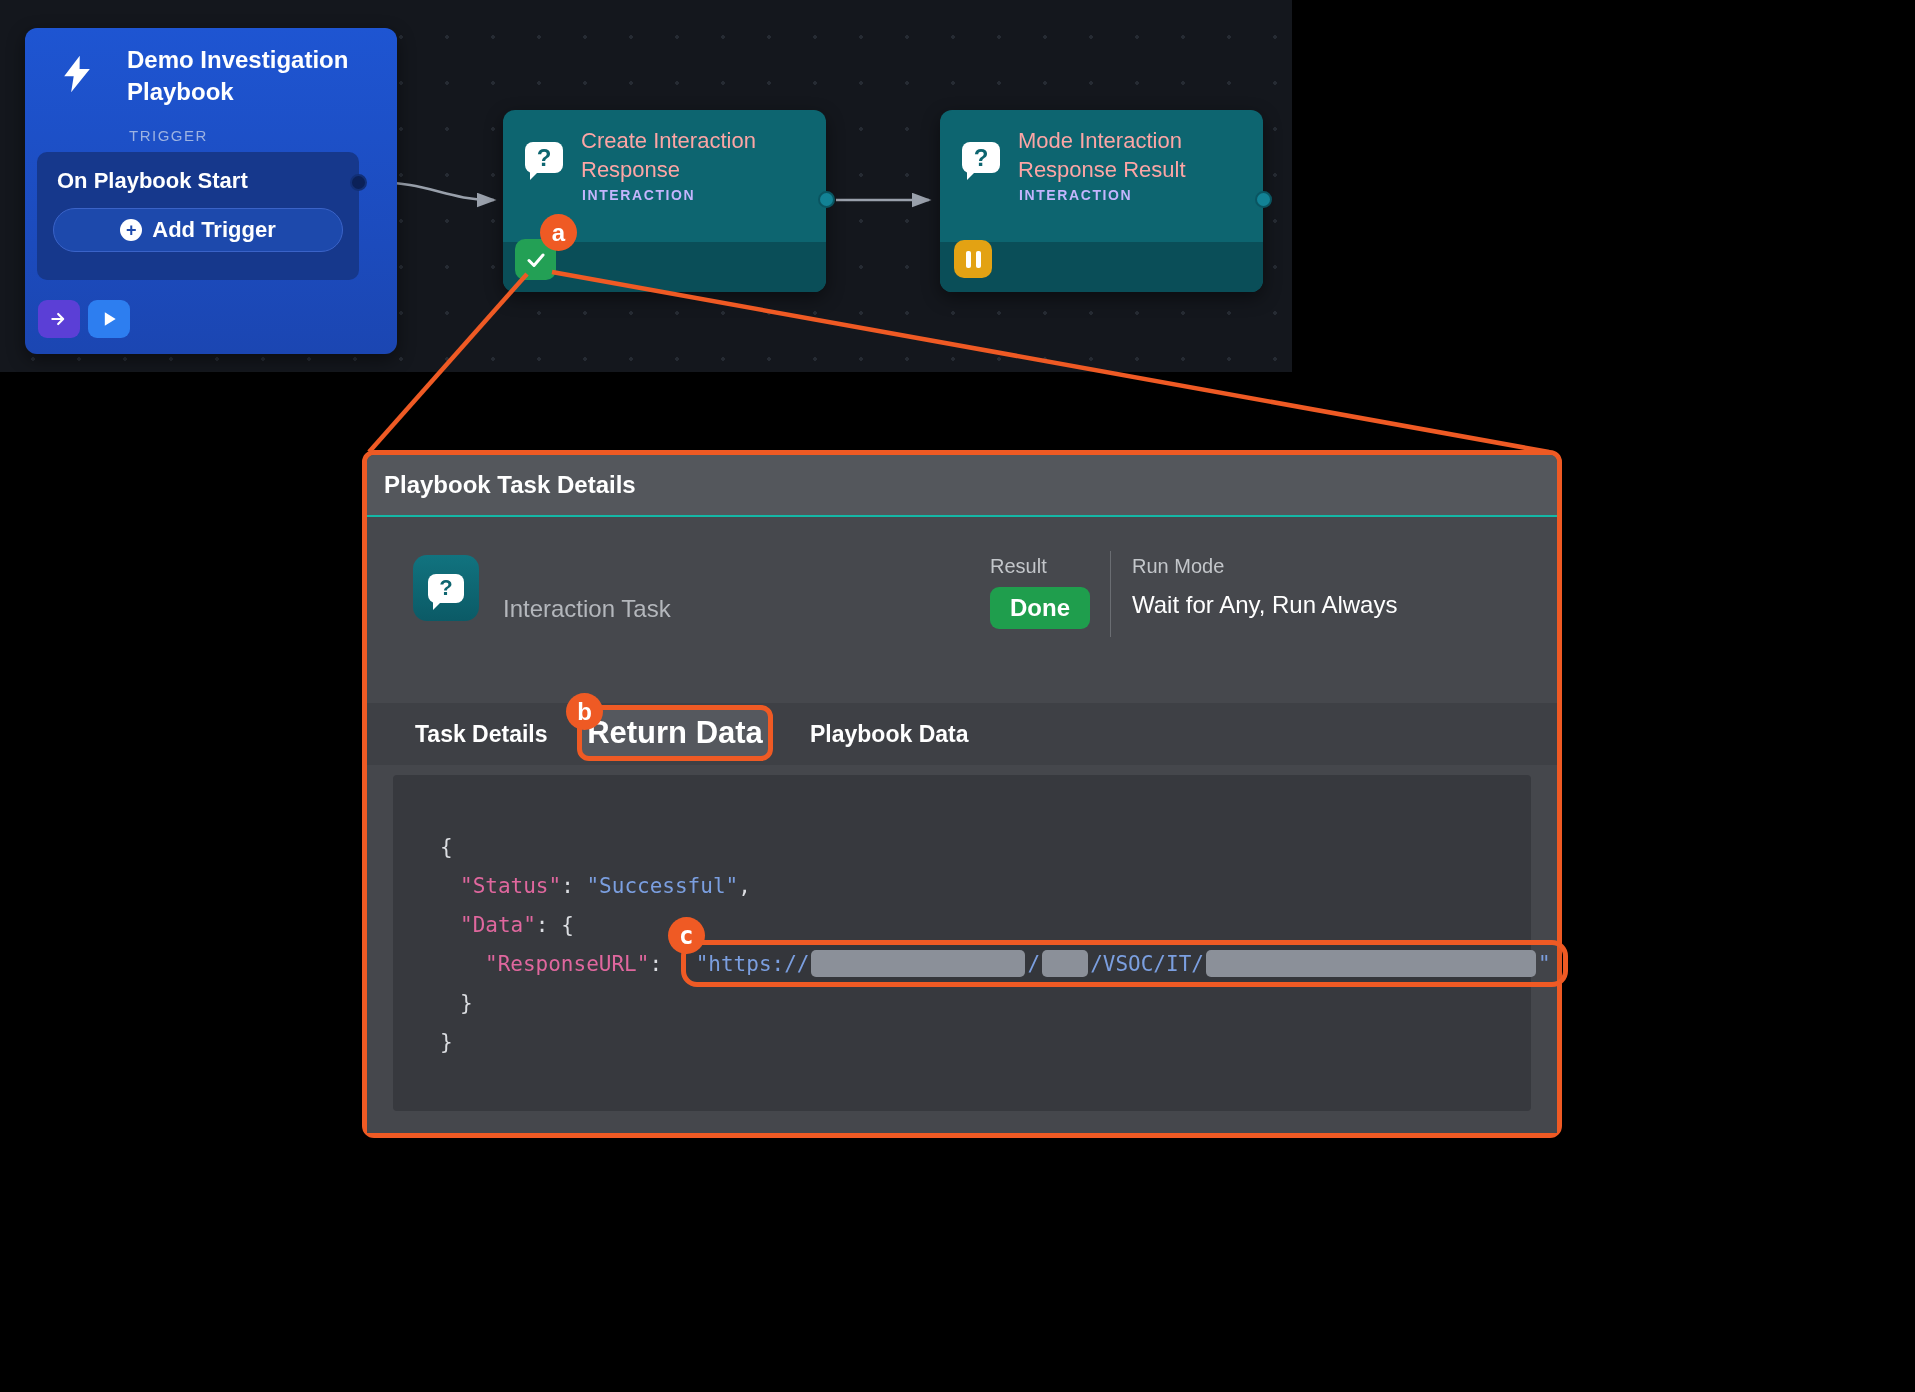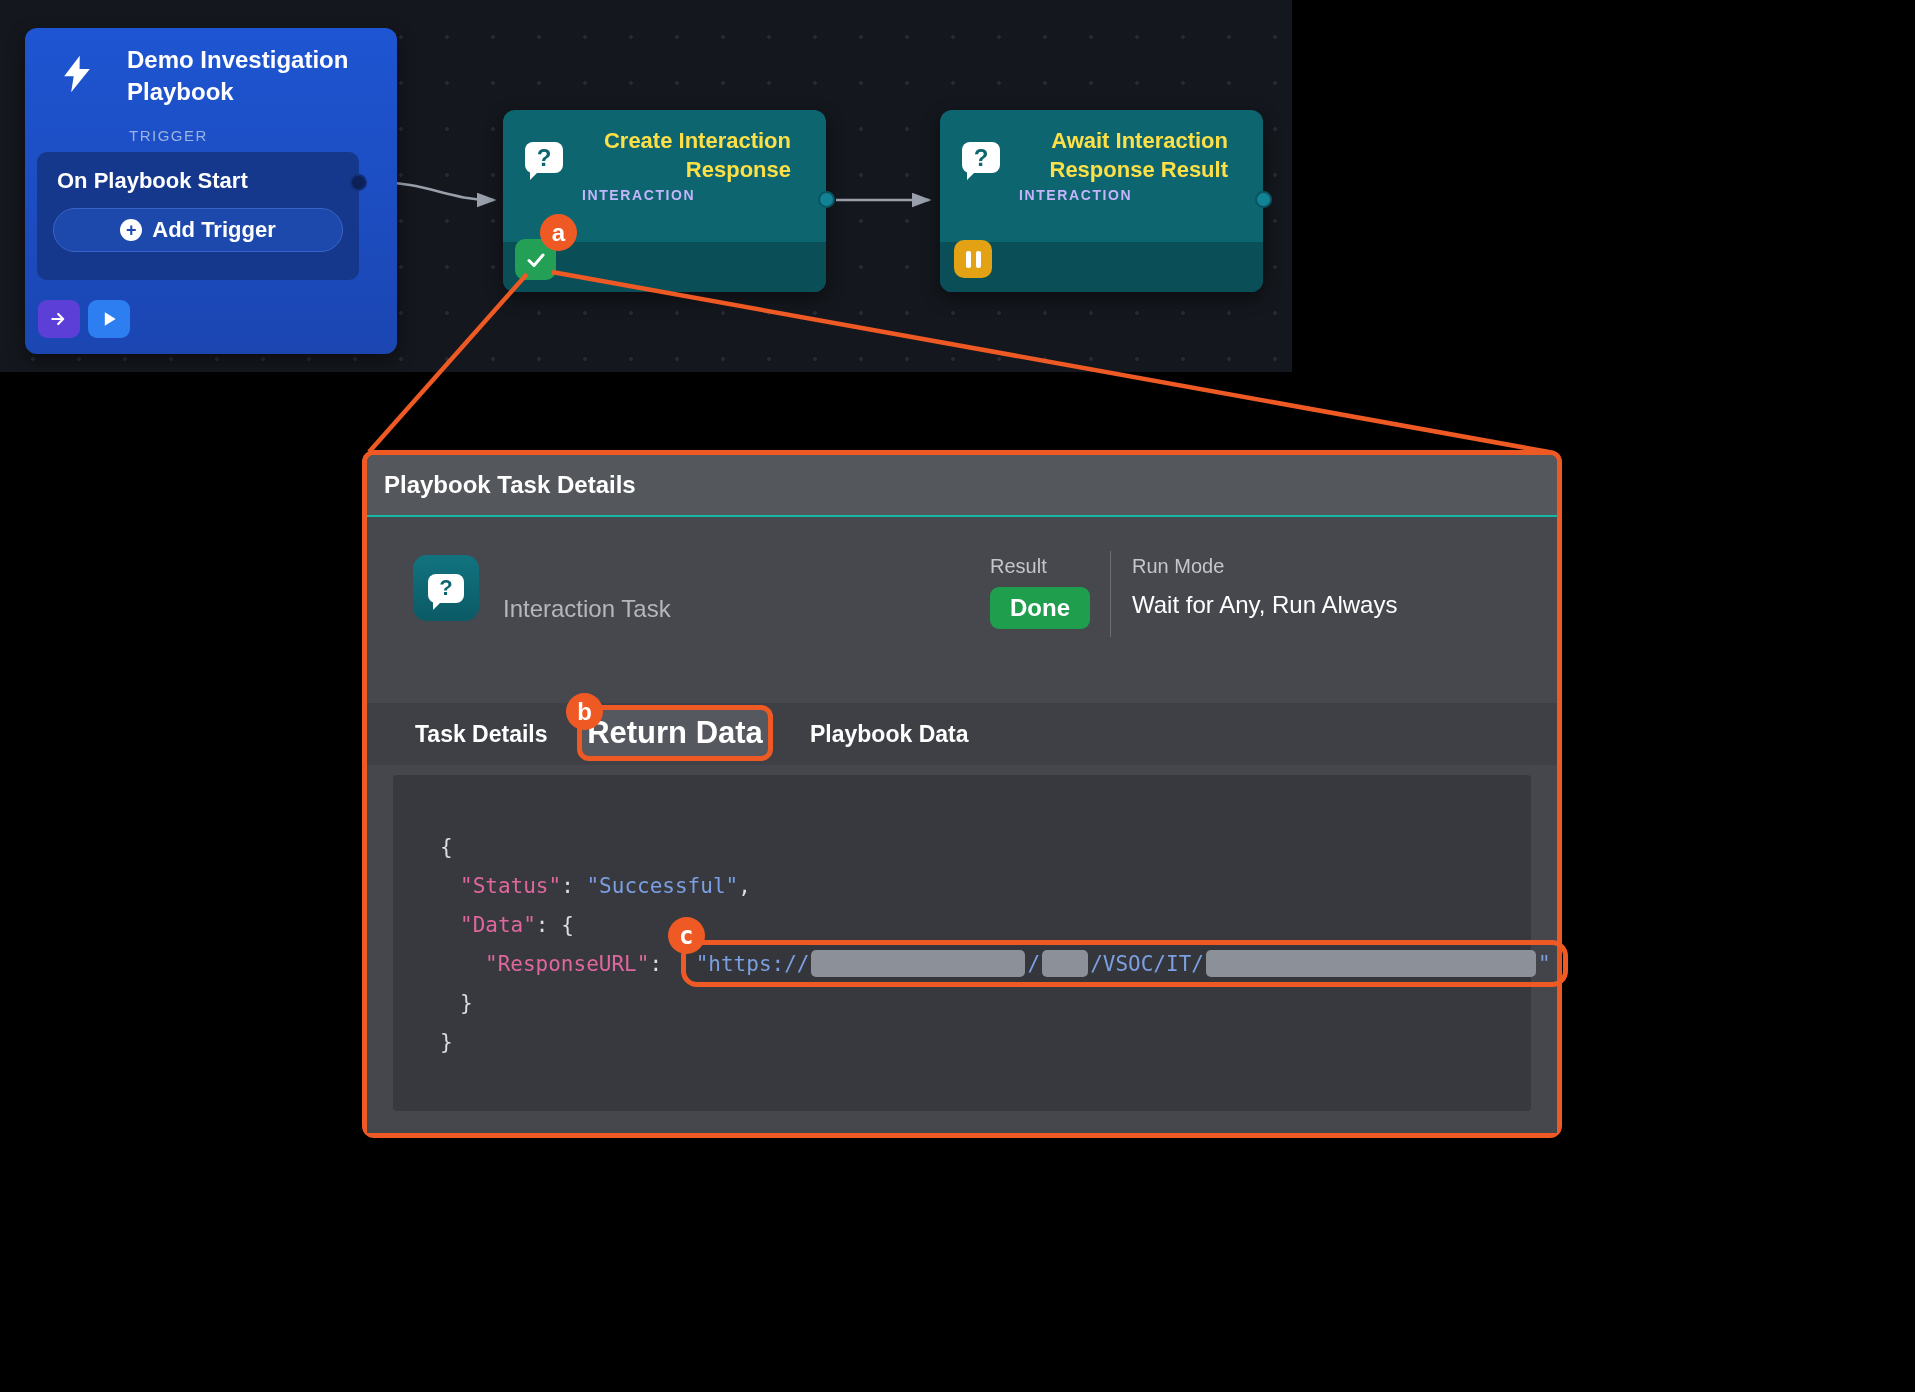--- a/index.html
+++ b/index.html
@@ -52,22 +52,22 @@
   .create-node { left:503px; top:110px; }
   .await-node { left:940px; top:110px; }
   .int-footer { position:absolute; left:0; bottom:0; width:100%; height:50px;
     background:#0a4e58; border-radius:0 0 12px 12px; }
   .chat-icon { position:absolute; left:22px; top:32px; width:40px; height:34px; }
   .bubble { position:relative; width:38px; height:31px; background:#fff; border-radius:8px;
     display:flex; align-items:center; justify-content:center;
     color:#0d6570; font-size:24px; font-weight:bold; }
   .bubble:after { content:""; position:absolute; left:5px; bottom:-7px;
     border:5px solid transparent; border-top-color:#fff; border-left-color:#fff; }
-  .int-title { position:absolute; left:78px; top:17px; width:210px; color:#fde047;
-    font-size:22px; font-weight:bold; line-height:1.3;text-align:right; }
+  .int-title { position:absolute; left:78px; top:17px; width:210px; color:#fca5a5;
+    font-size:22px; font-weight:normal; line-height:1.3; }
   .int-type { position:absolute; left:79px; top:77px; color:#c4b5fd; font-size:14px;
     font-weight:bold; letter-spacing:1.6px; }
   .port-teal { left:315px; top:81px; width:17px; height:17px; background:#128295; border:2px solid #0a5561; }
 
   .status-chip { position:absolute; display:flex; align-items:center; justify-content:center;
     border-radius:10px; z-index:4; cursor:pointer; }
   .check-chip { left:12px; top:129px; width:41px; height:41px; background:#23a055; }
   .pause-chip { left:14px; top:130px; width:38px; height:38px; background:#e3a213; }
   .pause-bars { display:flex; gap:5px; }
   .pause-bars span { display:block; width:5px; height:17px; background:#fff; border-radius:2px; }
@@ -187,21 +187,21 @@
           <path d="M5 12.5 L10 17.5 L19 7" stroke="#fff" stroke-width="3" fill="none" stroke-linecap="round" stroke-linejoin="round"></path>
         </svg>
       </div>
     </div>
 
     <div class="node int-node await-node">
       <div class="int-footer"></div>
       <div class="chat-icon">
           <div class="bubble">?</div>
         </div>
-      <div class="int-title">Await Interaction Response Result</div>
+      <div class="int-title">Mode Interaction Response Result</div>
       <div class="int-type">INTERACTION</div>
       <span class="port port-teal"></span>
       <div class="status-chip pause-chip">
         <span class="pause-bars">
             <span></span>
             <span></span>
           </span>
       </div>
     </div>
   </div>

